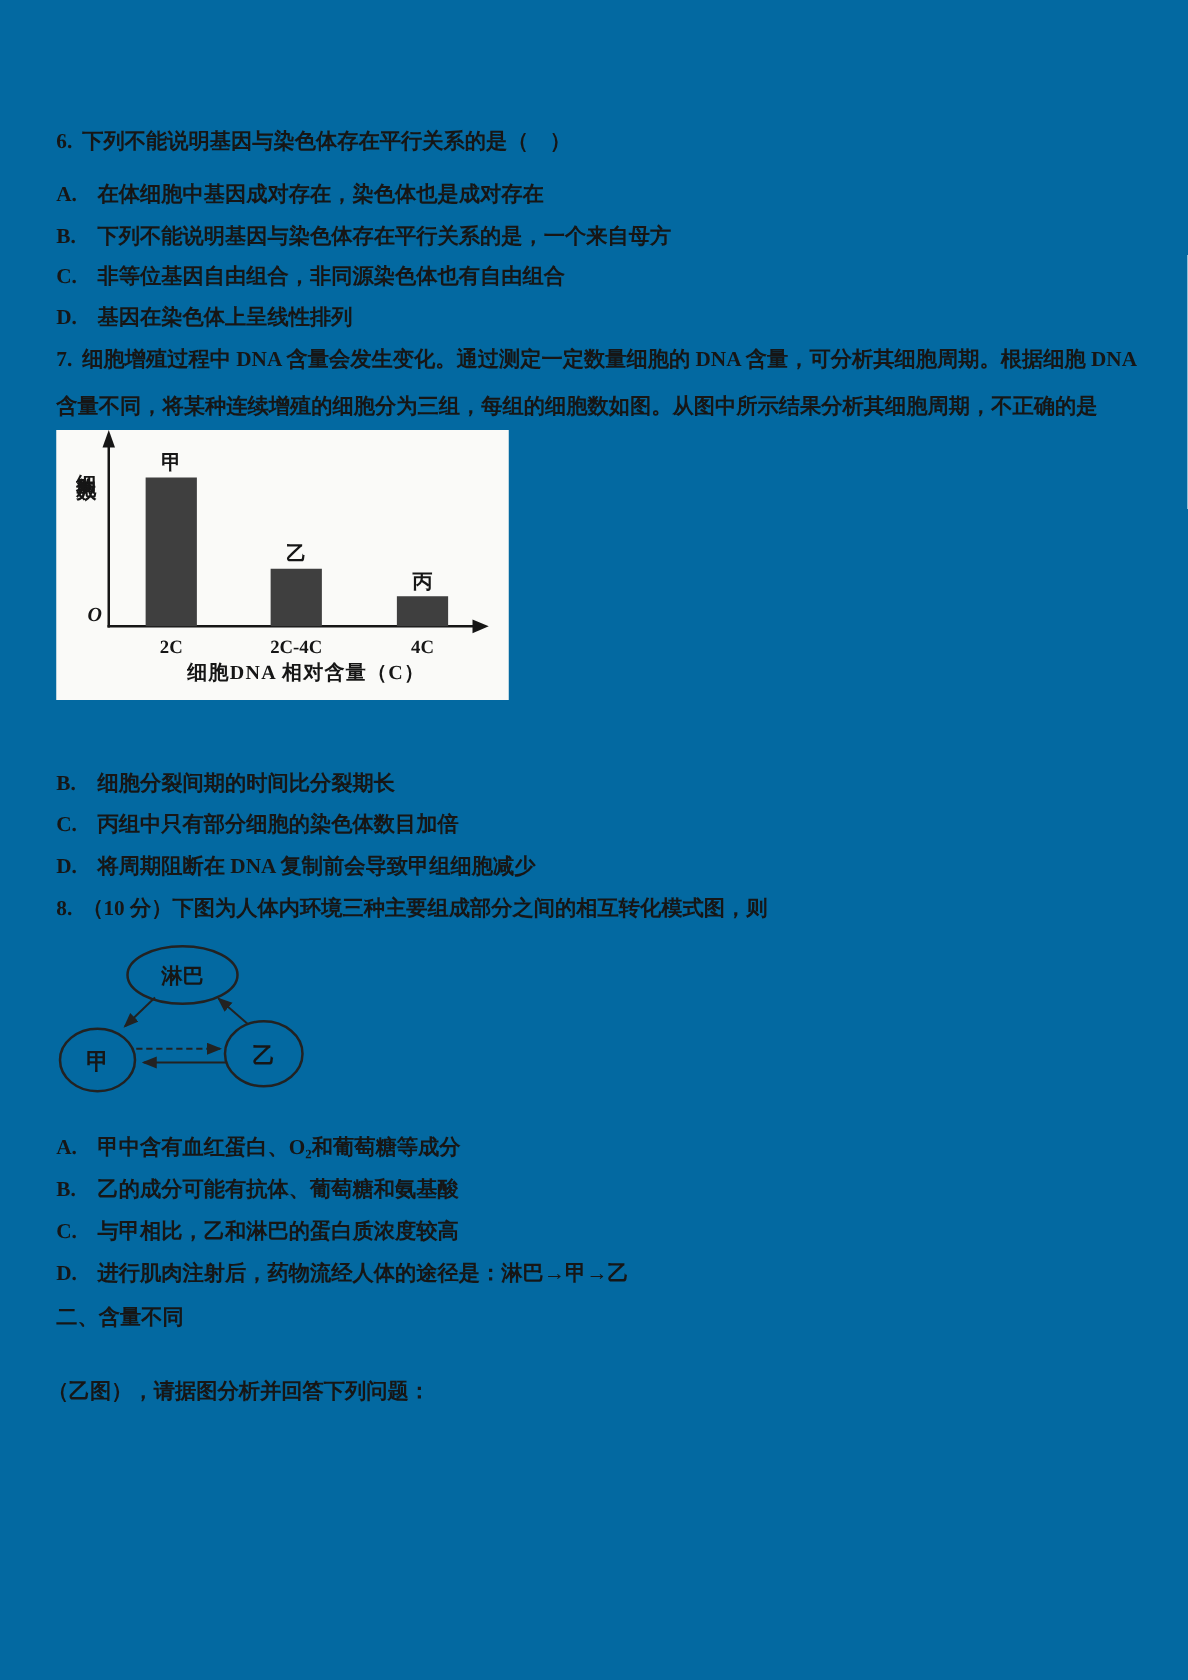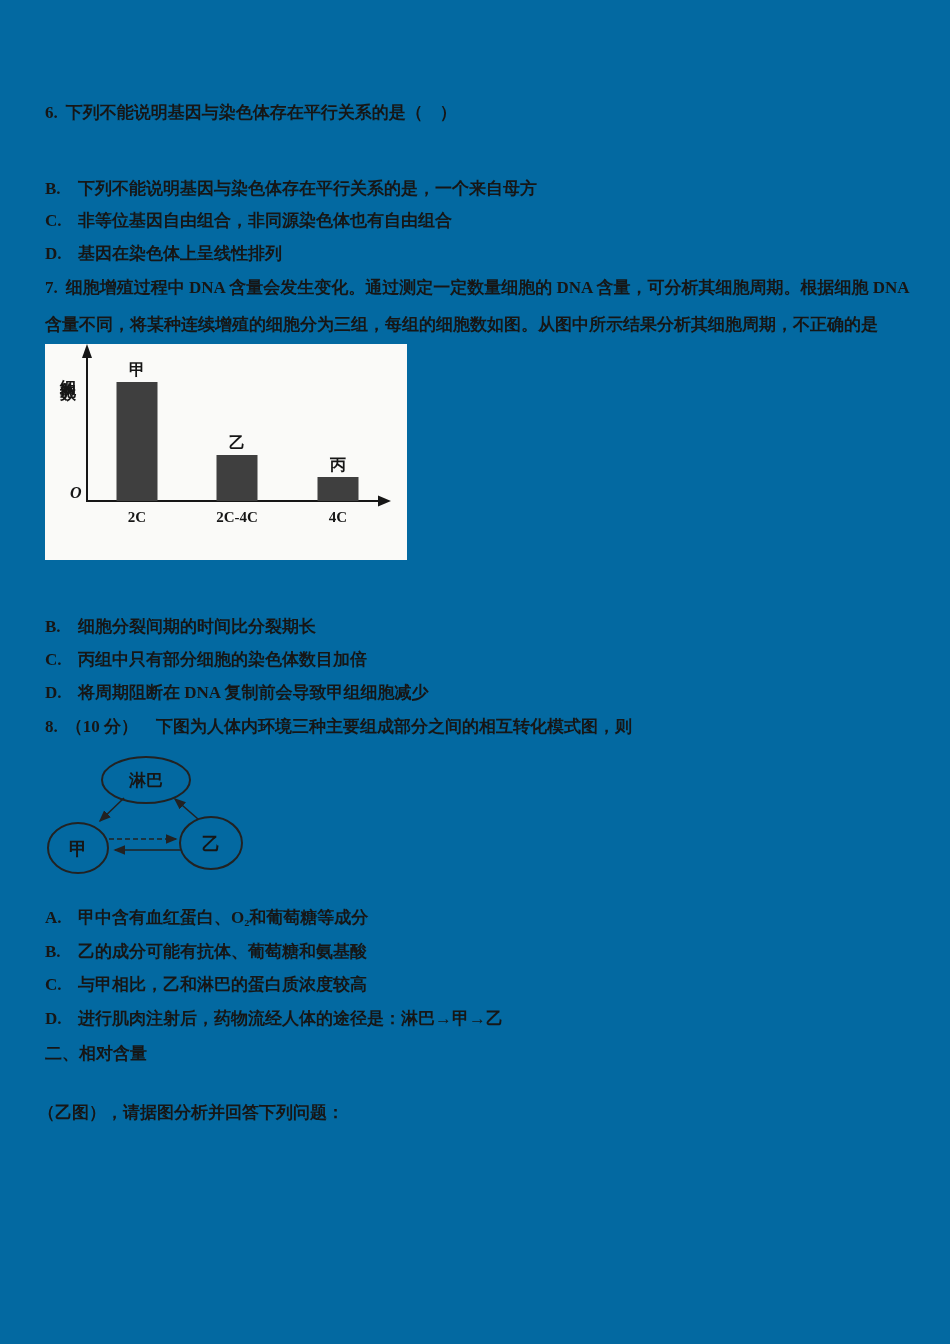--- a/index.html
+++ b/index.html
@@ -2,39 +2,40 @@
 <html><head>
 <meta charset="utf-8">
 <style>
   html,body{margin:0;padding:0;background:#fff;}
   .page{
     position:relative;width:950px;height:1344px;background:#0369a1;overflow:hidden;
     font-family:"Liberation Serif",serif;font-weight:700;color:#161616;font-size:17px;
   }
   .row{position:absolute;left:45px;white-space:nowrap;}
   .num{display:inline-block;margin-right:8px;}
-  .score{display:inline-block;margin-right:18px;}
+  .score{display:inline-block;margin-right:0;}
   .optlabel{display:inline-block;min-width:24px;margin-right:9px;}
   
   .chart{position:absolute;left:45px;top:344px;width:362px;height:216px;background:#fafaf8;}
   .chart svg{position:absolute;left:0;top:0;}
   .chart svg text{font-family:"Liberation Serif",serif;font-weight:700;fill:#161616;}
   .ylabel{position:absolute;left:12px;top:22px;writing-mode:vertical-rl;letter-spacing:3px;font-size:16px;}
   .origin{position:absolute;left:25px;top:140px;font-style:italic;font-size:16px;}
   .caption{position:absolute;left:55px;top:184px;width:290px;text-align:center;font-size:16px;letter-spacing:1px;}
   
   .diagram{position:absolute;left:45px;top:752px;}
   .diagram text{font-family:"Liberation Serif",serif;font-weight:700;fill:#161616;}
 </style>
 </head>
 <body>
 
 <div class="page">
 
   <div class="row" style="top:101px"><span class="num">6.</span><span>下列不能说明基因与染色体存在平行关系的是（　）</span></div>
+  <div class="row" style="top:144px"><span class="optlabel">A.</span><span>在体细胞中基因成对存在，染色体也是成对存在</span></div>
   <div class="row" style="top:177px"><span class="optlabel">B.</span><span>下列不能说明基因与染色体存在平行关系的是，一个来自母方</span></div>
   <div class="row" style="top:209px"><span class="optlabel">C.</span><span>非等位基因自由组合，非同源染色体也有自由组合</span></div>
   <div class="row" style="top:242px"><span class="optlabel">D.</span><span>基因在染色体上呈线性排列</span></div>
 
   <div class="row" style="top:276px"><span class="num">7.</span><span>细胞增殖过程中 DNA 含量会发生变化。通过测定一定数量细胞的 DNA 含量，可分析其细胞周期。根据细胞 DNA</span></div>
   <div class="row" style="top:313px"><span>含量不同，将某种连续增殖的细胞分为三组，每组的细胞数如图。从图中所示结果分析其细胞周期，不正确的是</span></div>
 
   <div class="chart">
     <svg id="chart-svg" width="362" height="216">
       <line x1="42" y1="10" x2="42" y2="158" stroke="#161616" stroke-width="2"></line>
@@ -46,20 +47,21 @@
         <text x="92" y="178" text-anchor="middle" font-size="15">2C</text>
         <rect x="171.5" y="111" width="41" height="46" fill="#3f3f3f"></rect>
         <text x="192" y="104" text-anchor="middle" font-size="16">乙</text>
         <text x="192" y="178" text-anchor="middle" font-size="15">2C-4C</text>
         <rect x="272.5" y="133" width="41" height="24" fill="#3f3f3f"></rect>
         <text x="293" y="126" text-anchor="middle" font-size="16">丙</text>
         <text x="293" y="178" text-anchor="middle" font-size="15">4C</text>
       </svg>
     <div class="ylabel">细胞数</div>
     <div class="origin">O</div>
+    <div class="caption">细胞DNA 相对含量（C）</div>
   </div>
 
   <div class="row" style="top:615px"><span class="optlabel">B.</span><span>细胞分裂间期的时间比分裂期长</span></div>
   <div class="row" style="top:648px"><span class="optlabel">C.</span><span>丙组中只有部分细胞的染色体数目加倍</span></div>
   <div class="row" style="top:681px"><span class="optlabel">D.</span><span>将周期阻断在 DNA 复制前会导致甲组细胞减少</span></div>
 
   <div class="row" style="top:715px"><span class="num">8.</span><span class="score">（10 分）</span><span>下图为人体内环境三种主要组成部分之间的相互转化模式图，则</span></div>
 
   <div class="diagram">
     <svg width="228" height="132">
@@ -79,17 +81,17 @@
       <line x1="64" y1="87" x2="131" y2="87" stroke="#222" stroke-width="1.6" stroke-dasharray="5,3" marker-end="url(#arr)"></line>
       <line x1="136" y1="98" x2="70" y2="98" stroke="#222" stroke-width="1.6" marker-end="url(#arr)"></line>
     </svg>
   </div>
 
   <div class="row" style="top:906px"><span class="optlabel">A.</span><span>甲中含有血红蛋白、O₂和葡萄糖等成分</span></div>
   <div class="row" style="top:940px"><span class="optlabel">B.</span><span>乙的成分可能有抗体、葡萄糖和氨基酸</span></div>
   <div class="row" style="top:973px"><span class="optlabel">C.</span><span>与甲相比，乙和淋巴的蛋白质浓度较高</span></div>
   <div class="row" style="top:1007px"><span class="optlabel">D.</span><span>进行肌肉注射后，药物流经人体的途径是：淋巴→甲→乙</span></div>
 
-  <div class="row" style="top:1042px">二、相对含量</div>
+  <div class="row" style="top:1042px">二、含量不同</div>
 
   <div class="row" style="top:1101px;left:38px"><span>（乙图），请据图分析并回答下列问题：</span></div>
 
 </div>
 
 </body></html>

